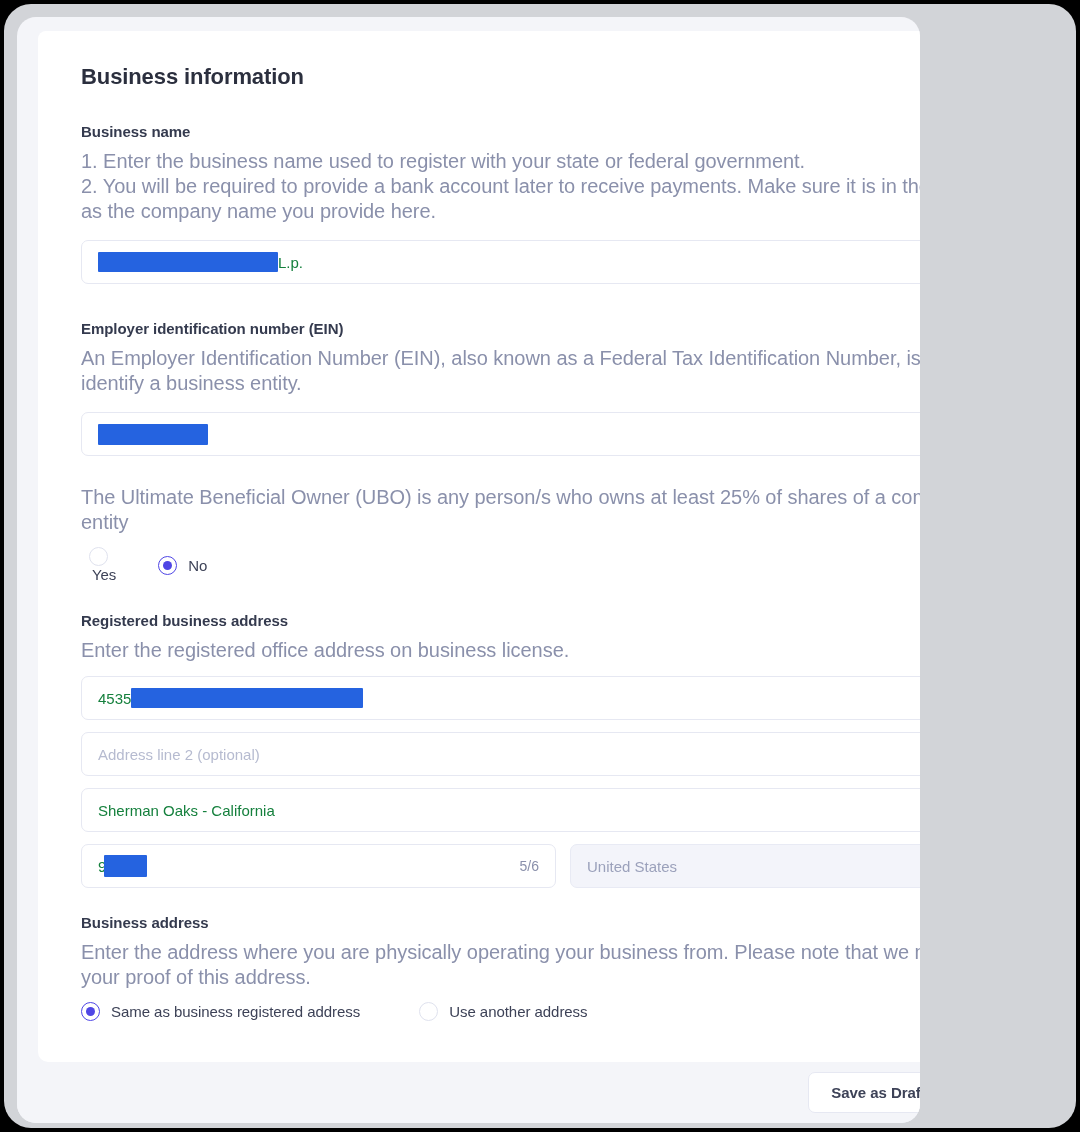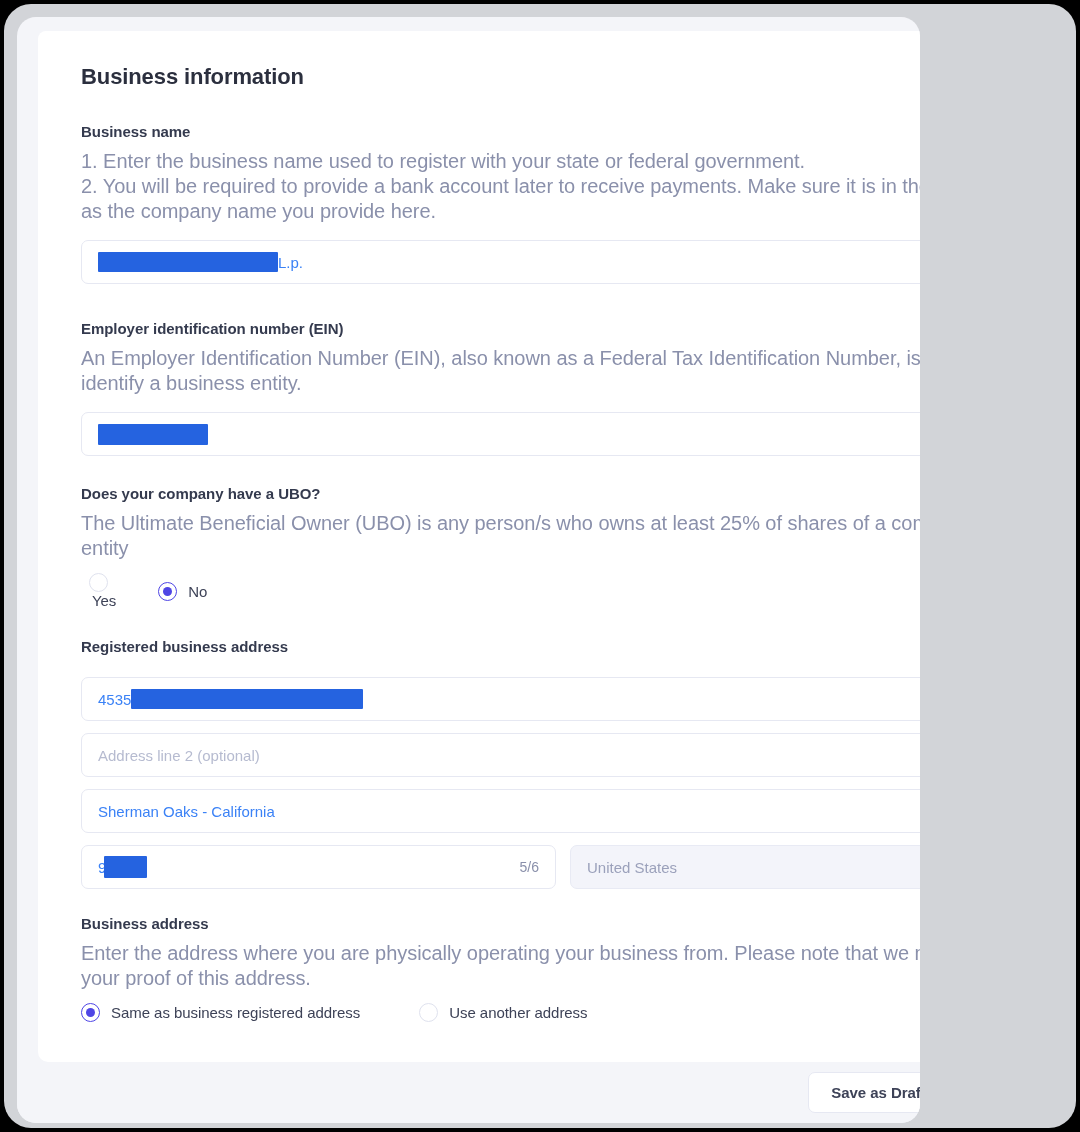--- a/index.html
+++ b/index.html
@@ -102,21 +102,21 @@
     padding: 0 16px;
     font-size: 15px;
     color: #2b2f3e;
   }
   .input-box.disabled {
     background: #f3f4fa;
     border-color: #e8eaf4;
   }
   .input-text {
     font-size: 15px;
-    color: #3b82f6;
+    color: #15803d;
     white-space: nowrap;
   }
   .input-text.muted { color: #9ba1bb; }
   .input-placeholder {
     font-size: 15px;
     color: #b6bbd0;
   }
 
   .counter {
     position: absolute;
@@ -268,39 +268,39 @@
             <div class="gap-16"></div>
             <div class="input-box">
               <span class="redact redact-ein"></span>
               <span class="counter">9/9</span>
             </div>
           </div>
 
           <div class="gap-29"></div>
 
           <div class="group">
-            <div class="field-label">Does your company have a UBO?</div>
             <div class="field-help">The Ultimate Beneficial Owner (UBO) is any person/s who owns at least 25% of shares of a company or legal entity</div>
             <div class="gap-12"></div>
             <div class="radio-row">
               <div class="radio-opt" style="margin-right:42px;flex-direction:column;">
                 <span class="radio-mark"></span>
                 <span class="radio-label">Yes</span>
               </div>
               <div class="radio-opt">
                 <span class="radio-mark checked"></span>
                 <span class="radio-label">No</span>
               </div>
             </div>
           </div>
 
           <div class="gap-29"></div>
 
           <div class="group">
             <div class="field-label">Registered business address</div>
+            <div class="field-help">Enter the registered office address on business license.</div>
             <div class="gap-13"></div>
 
             <div class="input-box">
               <span class="input-text inline-val">4535</span>
                 <span class="redact redact-addr"></span>
             </div>
 
             <div class="gap-12"></div>
 
             <div class="input-box">

